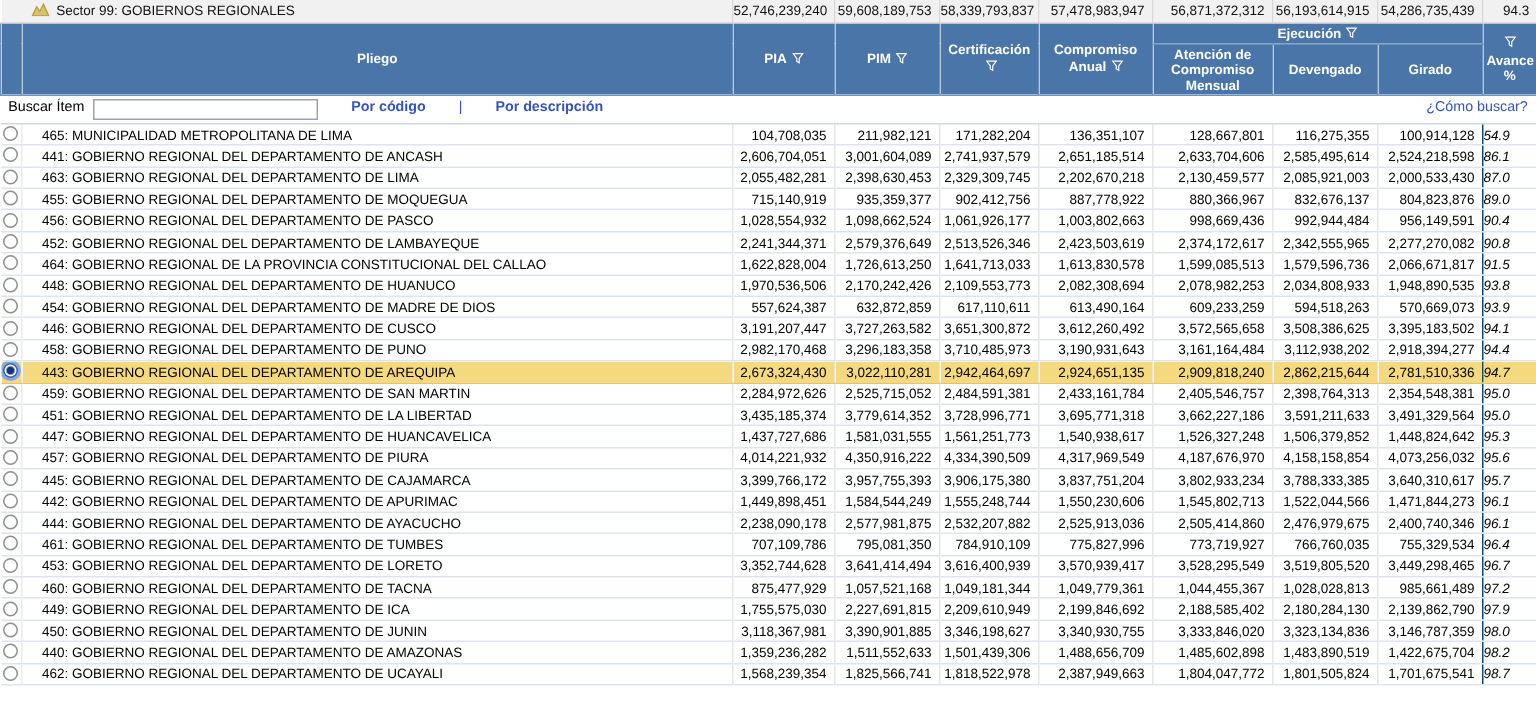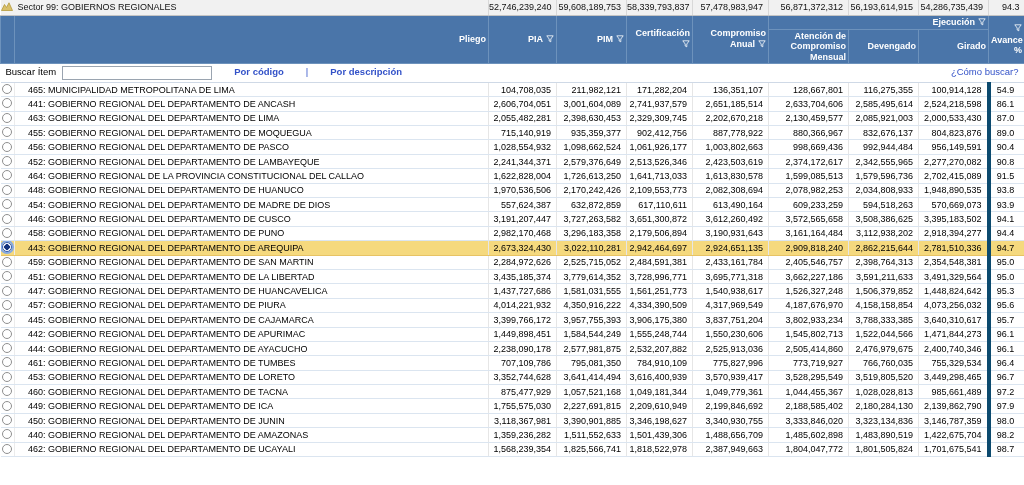--- a/index.html
+++ b/index.html
@@ -5,29 +5,29 @@
   * { box-sizing: border-box; margin: 0; padding: 0; }
   html, body { width: 1024px; height: 485px; overflow: hidden; background: #fff;
     font-family: "Liberation Sans", sans-serif; }
   table { border-collapse: collapse; table-layout: fixed; width: 1024px; }
 
   
   tr.top-row td {
     background: #f1f1f1; border-bottom: 1px solid #c4c4c4;
     height: 15px; font-size: 9px; color: #111; white-space: nowrap; overflow: hidden;
   }
-  tr.top-row td.sector-cell { padding-left: 0; }
+  tr.top-row td.sector-cell { padding-left: 20px; }
   tr.top-row td.num { text-align: right; padding-right: 5px; border-left: 1px solid #d8d8d8; margin-left: 24px; }
   .sector-wrap { display: flex; align-items: center; gap: 5px; }
   .sector-icon { flex: 0 0 auto; display: inline-block; }
 
   
   thead th {
     background: #4a75a9; color: #fff; font-size: 9px; font-weight: bold;
-    border: 1px solid #6d92bc; vertical-align: middle; text-align: right;
+    border: 1px solid #6d92bc; vertical-align: middle; text-align: center;
     line-height: 1.15; padding: 1px 2px; overflow: hidden;
   }
   th.ejec-head { height: 13px; }
   tr.sub-head th { height: 33px; }
   th.big { height: 47px; }
   .funnel { display: inline-block; vertical-align: -1px; margin-left: 3px; }
 
   
   td.search-bar {
     height: 19px; background: #fff; border-bottom: 1px solid #cfd9e6;
@@ -42,21 +42,21 @@
 
   
   tbody td {
     height: 14.4px; border-bottom: 1px solid #dbe5f0; font-size: 9px; color: #000;
     white-space: nowrap; overflow: hidden; background: #fff;
   }
   tbody tr { cursor: pointer; }
   tbody td.radio-cell { text-align: center; padding-top: 1px; }
   tbody td.pliego-cell { padding-left: 13px; border-left: 1px solid #ececec; }
   tbody td.num { text-align: right; padding-right: 5px; border-left: 1px solid #e6e6e6; }
-  tbody td.avance { text-align: center; padding-right: 4px; border-left: 4px solid #0c4a6e; }
+  tbody td.avance { text-align: left; padding-right: 4px; border-left: 1px solid #0c4a6e; font-style: italic; }
   tbody tr.selected td { background: #f5d97e; border-bottom-color: #e7c364; }
 
   input[type="radio"] {
     appearance: none; -webkit-appearance: none;
     width: 10px; height: 10px; border: 1px solid #8f8f8f; border-radius: 50%;
     background: #fff; display: inline-block; cursor: pointer;
   }
   input[type="radio"]:checked {
     border: 1px solid #2f5bb7;
     box-shadow: 0 0 0 2px #84a9e4;
@@ -214,21 +214,21 @@
   </tr>
       <tr>
     <td class="radio-cell"><input type="radio" name="pliego" style=""></td>
     <td class="pliego-cell">464: GOBIERNO REGIONAL DE LA PROVINCIA CONSTITUCIONAL DEL CALLAO</td>
     <td class="num">1,622,828,004</td>
     <td class="num">1,726,613,250</td>
     <td class="num">1,641,713,033</td>
     <td class="num">1,613,830,578</td>
     <td class="num">1,599,085,513</td>
     <td class="num">1,579,596,736</td>
-    <td class="num">2,702,415,089</td>
+    <td class="num">2,066,671,817</td>
     <td class="avance">91.5</td>
   </tr>
       <tr>
     <td class="radio-cell"><input type="radio" name="pliego" style=""></td>
     <td class="pliego-cell">448: GOBIERNO REGIONAL DEL DEPARTAMENTO DE HUANUCO</td>
     <td class="num">1,970,536,506</td>
     <td class="num">2,170,242,426</td>
     <td class="num">2,109,553,773</td>
     <td class="num">2,082,308,694</td>
     <td class="num">2,078,982,253</td>
@@ -258,21 +258,21 @@
     <td class="num">3,572,565,658</td>
     <td class="num">3,508,386,625</td>
     <td class="num">3,395,183,502</td>
     <td class="avance">94.1</td>
   </tr>
       <tr>
     <td class="radio-cell"><input type="radio" name="pliego" style=""></td>
     <td class="pliego-cell">458: GOBIERNO REGIONAL DEL DEPARTAMENTO DE PUNO</td>
     <td class="num">2,982,170,468</td>
     <td class="num">3,296,183,358</td>
-    <td class="num">2,179,506,894</td>
+    <td class="num">3,710,485,973</td>
     <td class="num">3,190,931,643</td>
     <td class="num">3,161,164,484</td>
     <td class="num">3,112,938,202</td>
     <td class="num">2,918,394,277</td>
     <td class="avance">94.4</td>
   </tr>
       <tr class="selected">
     <td class="radio-cell"><input type="radio" name="pliego" checked="" style=""></td>
     <td class="pliego-cell">443: GOBIERNO REGIONAL DEL DEPARTAMENTO DE AREQUIPA</td>
     <td class="num">2,673,324,430</td>

